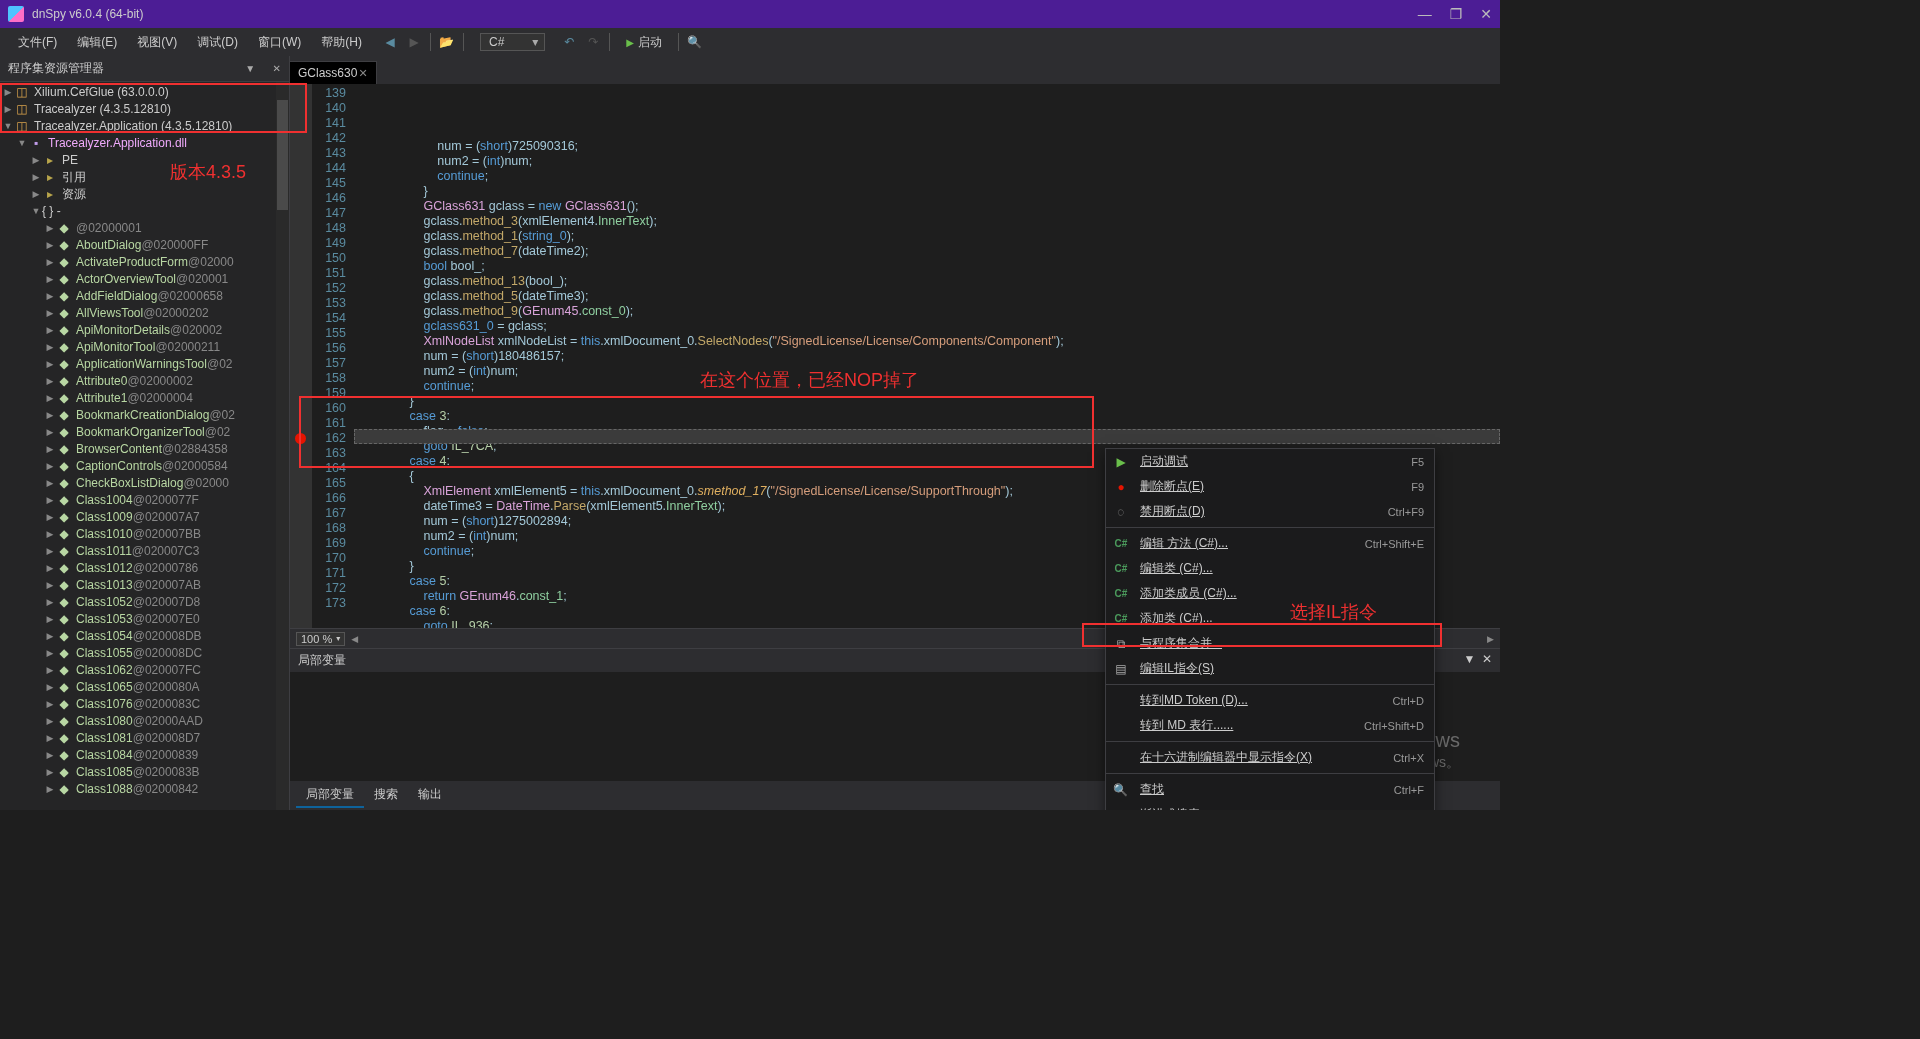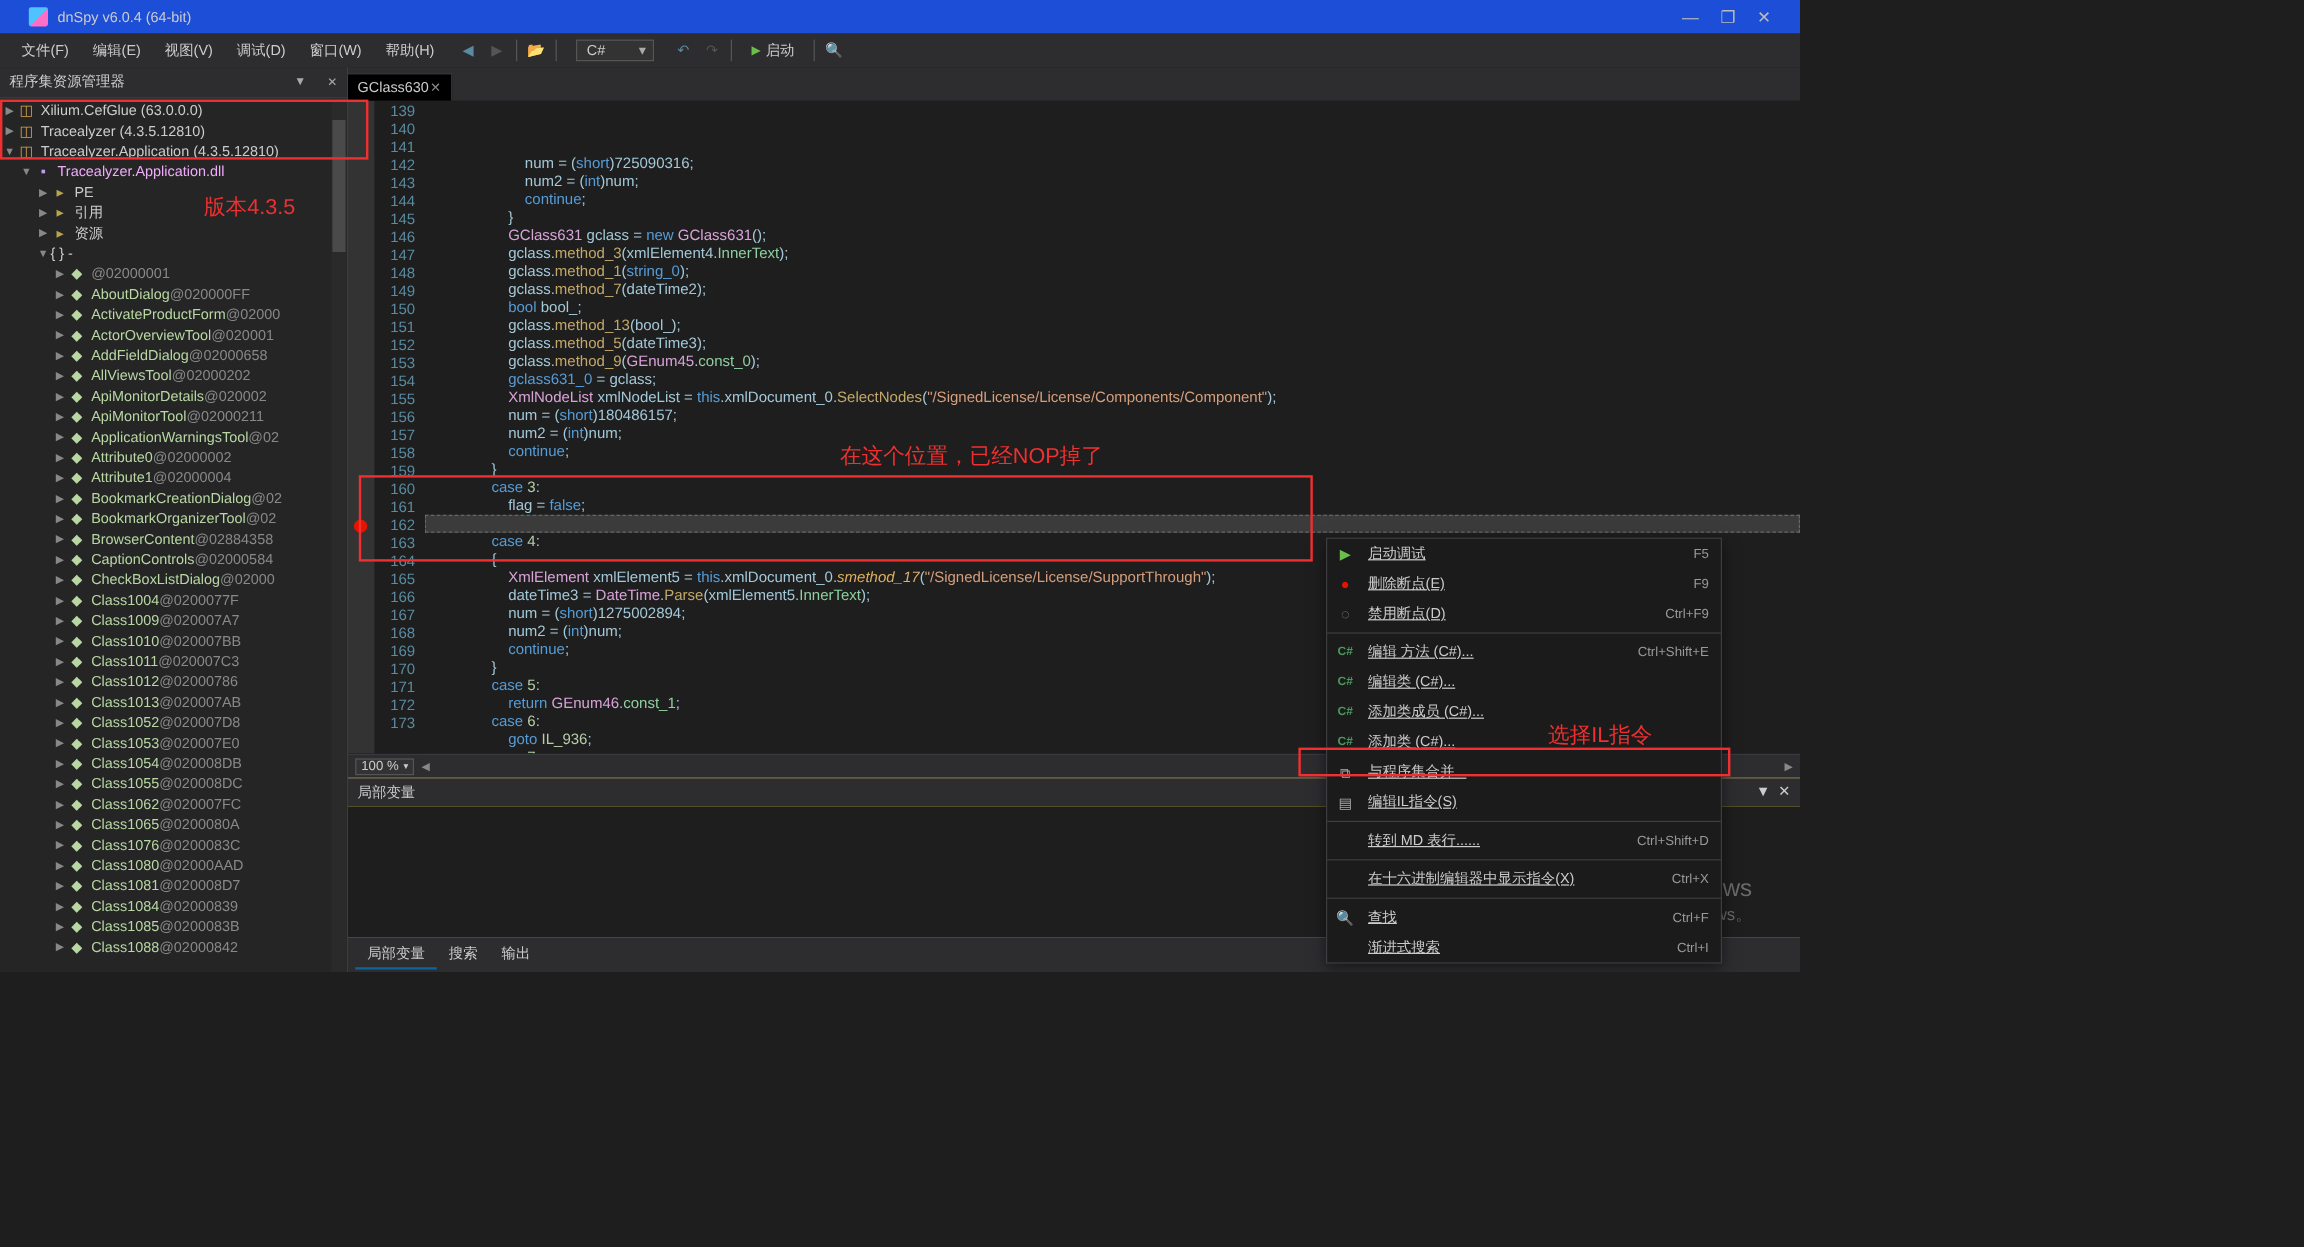--- a/index.html
+++ b/index.html
@@ -1,19 +1,19 @@
 <!DOCTYPE html>
 <html><head>
 <meta charset="utf-8">
 <style>
 * { margin: 0; padding: 0; box-sizing: border-box; font-family: "Segoe UI", "Microsoft YaHei", sans-serif; }
 body { background: #1e1e1e; color: #ccc; font-size: 12px; overflow: hidden; width: 1500px; height: 810px; position: relative; }
 
 
-.titlebar { height: 28px; background: #1d4ed8; display: flex; align-items: center; padding: 0 24px; }
+.titlebar { height: 28px; background: #4c1d95; display: flex; align-items: center; padding: 0 8px; }
 .titlebar .logo { width: 16px; height: 16px; background: linear-gradient(135deg, #4fc3ff 50%, #ff6ec7 50%); border-radius: 2px; margin-right: 8px; }
 .titlebar .title { flex: 1; color: #ccc; font-size: 12px; }
 .titlebar .winbtns { display: flex; gap: 18px; color: #bbb; font-size: 14px; }
 .winbtns span { cursor: pointer; }
 
 
 .menubar { height: 28px; background: #2d2d30; display: flex; align-items: center; padding: 0 8px; gap: 0; }
 .menubar .item { padding: 4px 10px; color: #ccc; cursor: pointer; font-size: 12px; }
 .menubar .toolbar-icons { display: flex; align-items: center; gap: 8px; margin-left: 10px; }
 .ticon { width: 16px; height: 16px; display: inline-flex; align-items: center; justify-content: center; color: #aaa; cursor: pointer; }
@@ -49,21 +49,21 @@
 
 
 .main-panel { flex: 1; display: flex; flex-direction: column; background: #1e1e1e; position: relative; }
 .tab-row { height: 28px; background: #2d2d30; display: flex; align-items: flex-end; }
 .tab { background: #000000; padding: 4px 8px; color: #ccc; display: flex; align-items: center; gap: 1px; border-top: 1px solid #3e3e42; border-right: 1px solid #3e3e42; font-size: 12px; }
 .tab .close { color: #888; font-size: 11px; }
 
 .editor { flex: 1; display: flex; overflow: hidden; position: relative; background: #1e1e1e; }
 .bpcol { width: 22px; background: #333; }
 .gutter { width: 42px; background: #1e1e1e; color: #5a8ba0; text-align: right; padding-right: 8px; font-family: "Consolas", monospace; font-size: 12.5px; line-height: 15px; padding-top: 2px; }
-.code { flex: 1; font-family: "Consolas", "Courier New", monospace; font-size: 12.5px; line-height: 15px; padding-top: 0; white-space: pre; color: #a3c8d8; overflow: hidden; position: relative; }
+.code { flex: 1; font-family: "Consolas", "Courier New", monospace; font-size: 12.5px; line-height: 15px; padding-top: 10px; white-space: pre; color: #a3c8d8; overflow: hidden; position: relative; }
 .code .line { height: 15px; }
 .kw { color: #569cd6; }
 .num { color: #b5cea8; }
 .str { color: #d69e7c; }
 .type { color: #d9a3d9; }
 .meth { color: #c3a869; }
 .smeth { color: #e0b060; font-style: italic; }
 .prop { color: #8fcfa0; }
 .goto { color: #b5cea8; }
 
@@ -519,20 +519,25 @@
       <span class="ctx-key"></span>
     </div>
     <div class="ctx-item">
       <span class="ctx-icon">▤</span>
       <span class="ctx-label">编辑IL指令(S)</span>
       <span class="ctx-key"></span>
     </div>
     <div class="ctx-sep"></div>
     <div class="ctx-item">
       <span class="ctx-icon"></span>
+      <span class="ctx-label">转到MD Token (D)...</span>
+      <span class="ctx-key">Ctrl+D</span>
+    </div>
+    <div class="ctx-item">
+      <span class="ctx-icon"></span>
       <span class="ctx-label">转到 MD 表行......</span>
       <span class="ctx-key">Ctrl+Shift+D</span>
     </div>
     <div class="ctx-sep"></div>
     <div class="ctx-item">
       <span class="ctx-icon"></span>
       <span class="ctx-label">在十六进制编辑器中显示指令(X)</span>
       <span class="ctx-key">Ctrl+X</span>
     </div>
     <div class="ctx-sep"></div>

